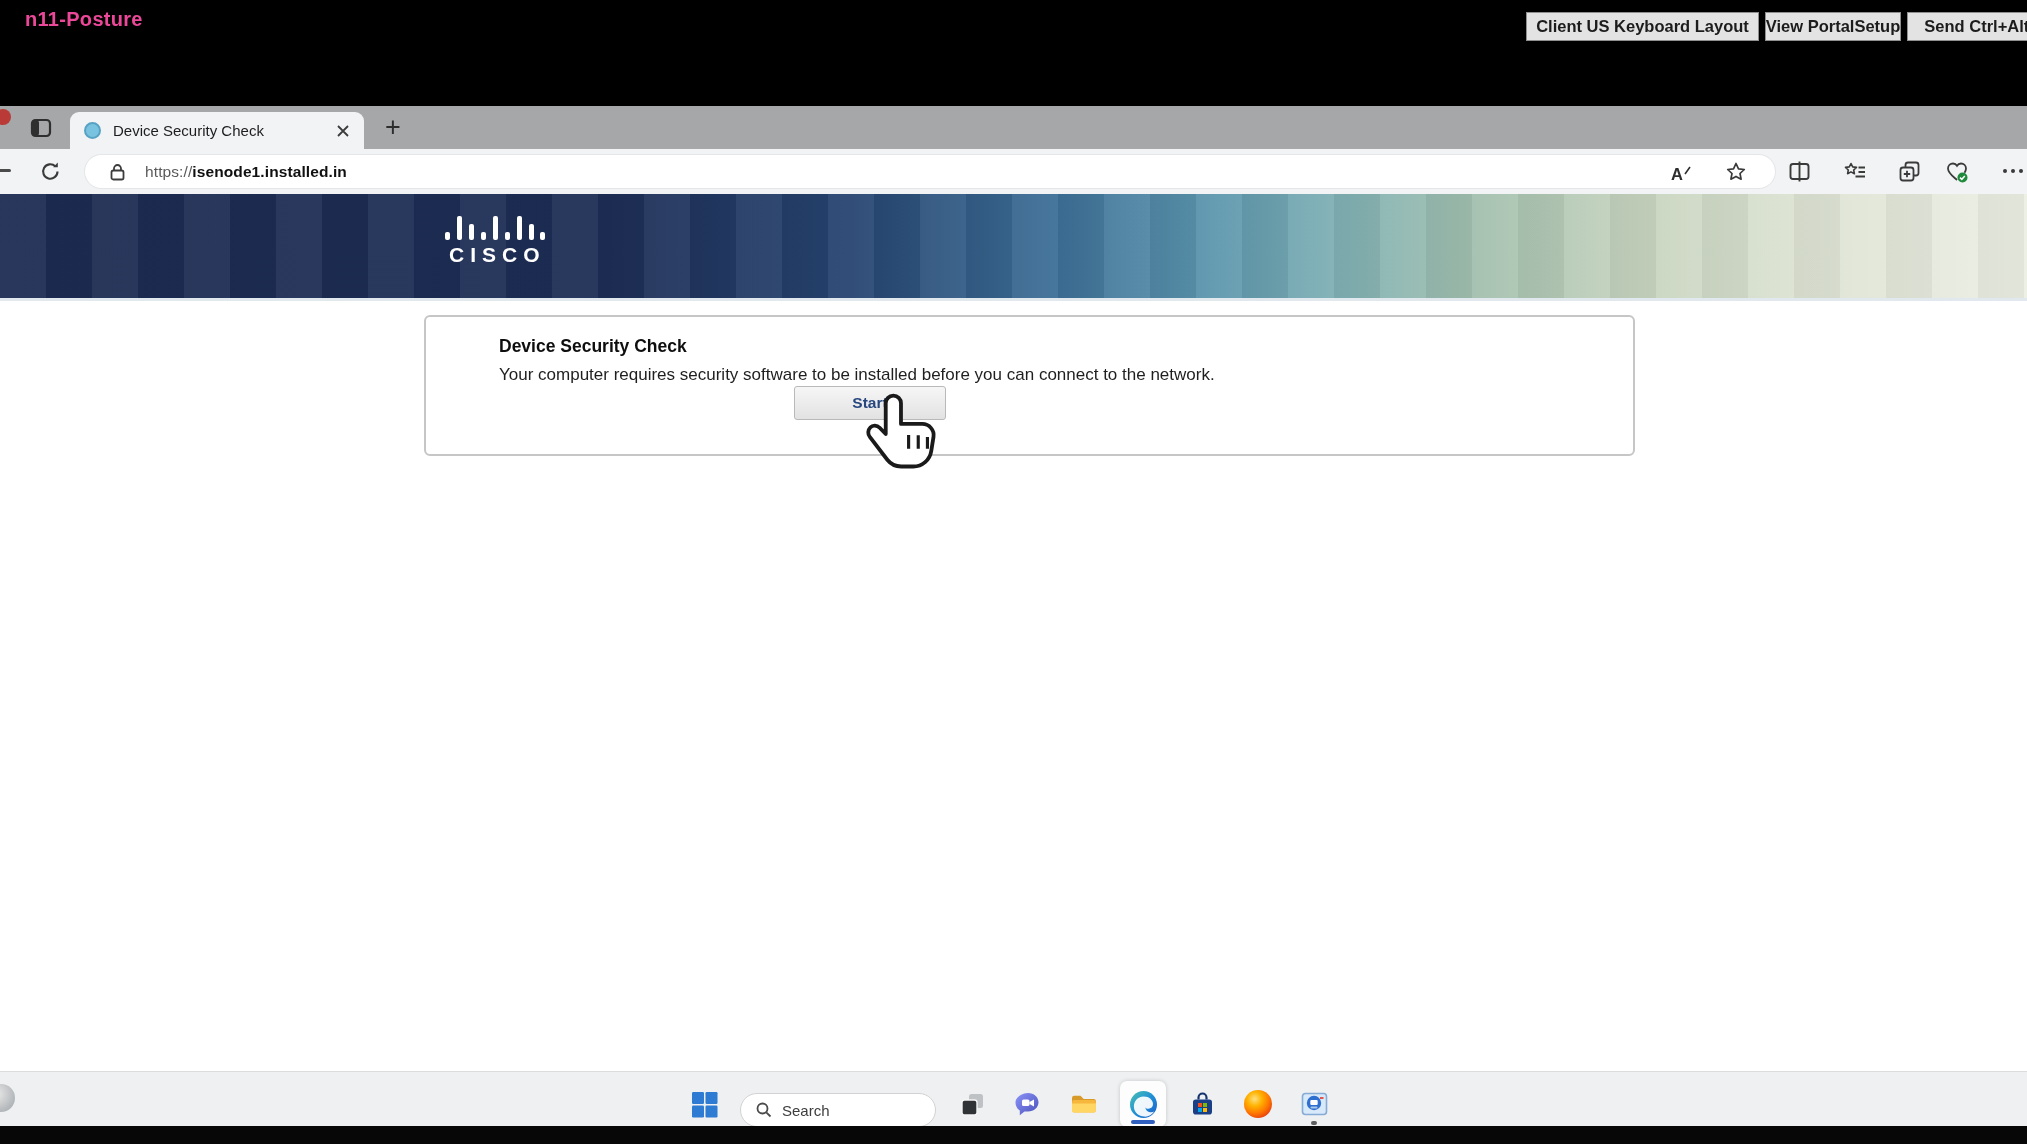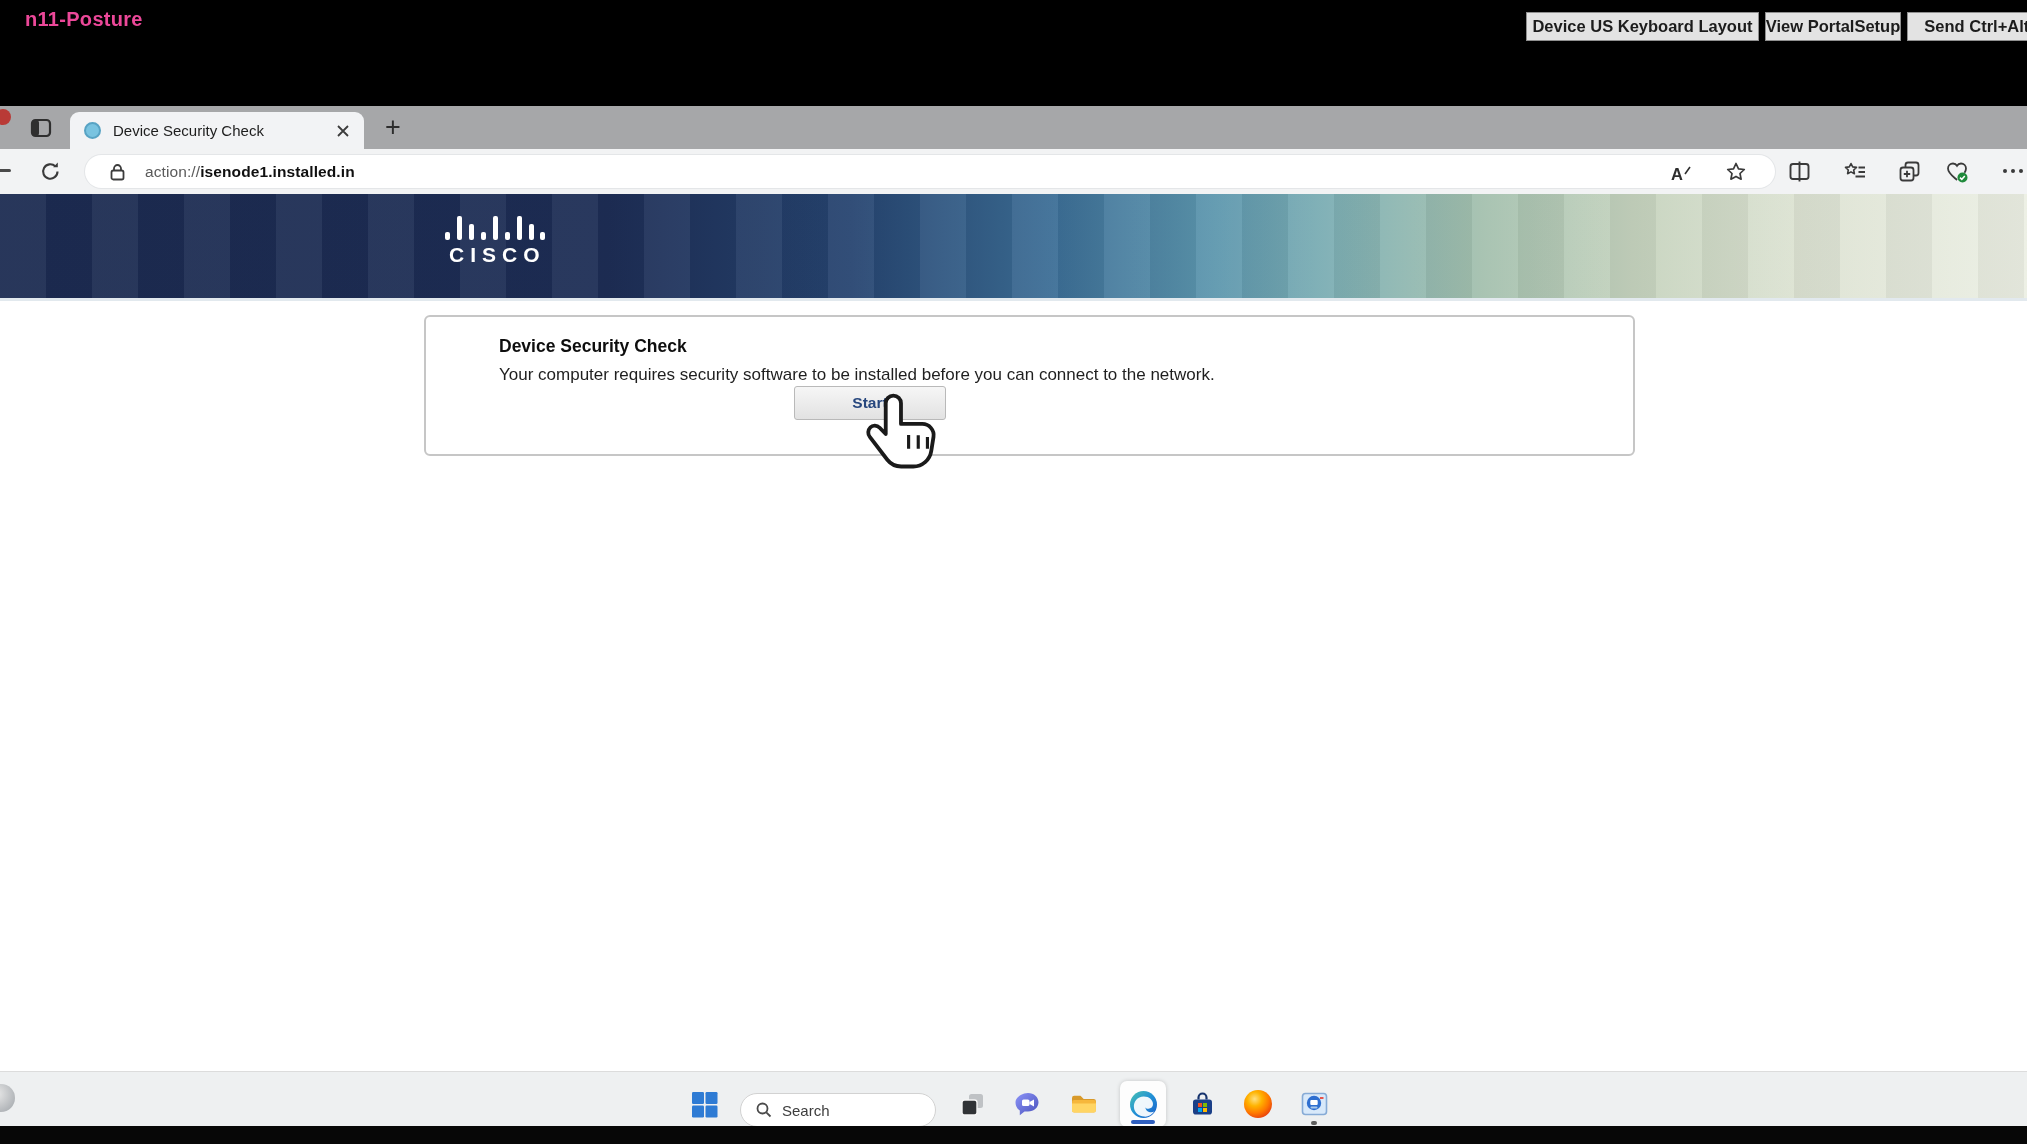--- a/index.html
+++ b/index.html
@@ -83,21 +83,21 @@
   .bottom-strip{left:0;top:1126px;width:2027px;height:18px;background:#070707;}
 
   svg{display:block;}
 </style>
 </head>
 <body>
 
 <div id="screen">
 
   <div class="abs vm-title">n11-Posture</div>
-  <div class="abs vm-btn" style="left:1526px;width:233px;">Device US Keyboard Layout</div>
+  <div class="abs vm-btn" style="left:1526px;width:233px;">Client US Keyboard Layout</div>
   <div class="abs vm-btn" style="left:1765px;width:136px;">View PortalSetup</div>
   <div class="abs vm-btn" style="left:1907px;width:175px;">Send Ctrl+Alt+Del</div>
 
   <div class="abs tabstrip">
     <div class="abs rec-dot"></div>
     <div class="abs tab-actions">
       <svg width="26" height="26" viewBox="0 0 26 26">
         <rect x="4" y="5" width="18" height="16" rx="3.5" fill="none" stroke="#2f2f2f" stroke-width="2.2"></rect>
         <rect x="4" y="5" width="7" height="16" rx="3" fill="#2f2f2f"></rect>
       </svg>
@@ -134,21 +134,21 @@
       </svg>
     </div>
     <div class="abs addr">
       <div class="abs lock">
         <svg width="17" height="18" viewBox="0 0 17 18">
           <rect x="2.5" y="7.5" width="12" height="9" rx="1.8" fill="none" stroke="#3c3c3c" stroke-width="1.8"></rect>
           <path d="M5 7.5 V5.5 a3.5 3.5 0 0 1 7 0 V7.5" fill="none" stroke="#3c3c3c" stroke-width="1.8"></path>
         </svg>
       </div>
       <div class="abs url">
-        <span style="color:#5a5a5a;">action://</span>
+        <span style="color:#5a5a5a;">https://</span>
           <b>isenode1.installed.in</b>
       </div>
       <div class="abs readaloud">
         <span>A</span>
         <svg width="7" height="9" viewBox="0 0 7 9" style="margin-left:1px;margin-bottom:9px;">
             <path d="M1 8 L6 1" stroke="#2e2e2e" stroke-width="1.6"></path>
           </svg>
       </div>
       <div class="abs addr-star">
         <svg width="24" height="24" viewBox="0 0 24 24">

